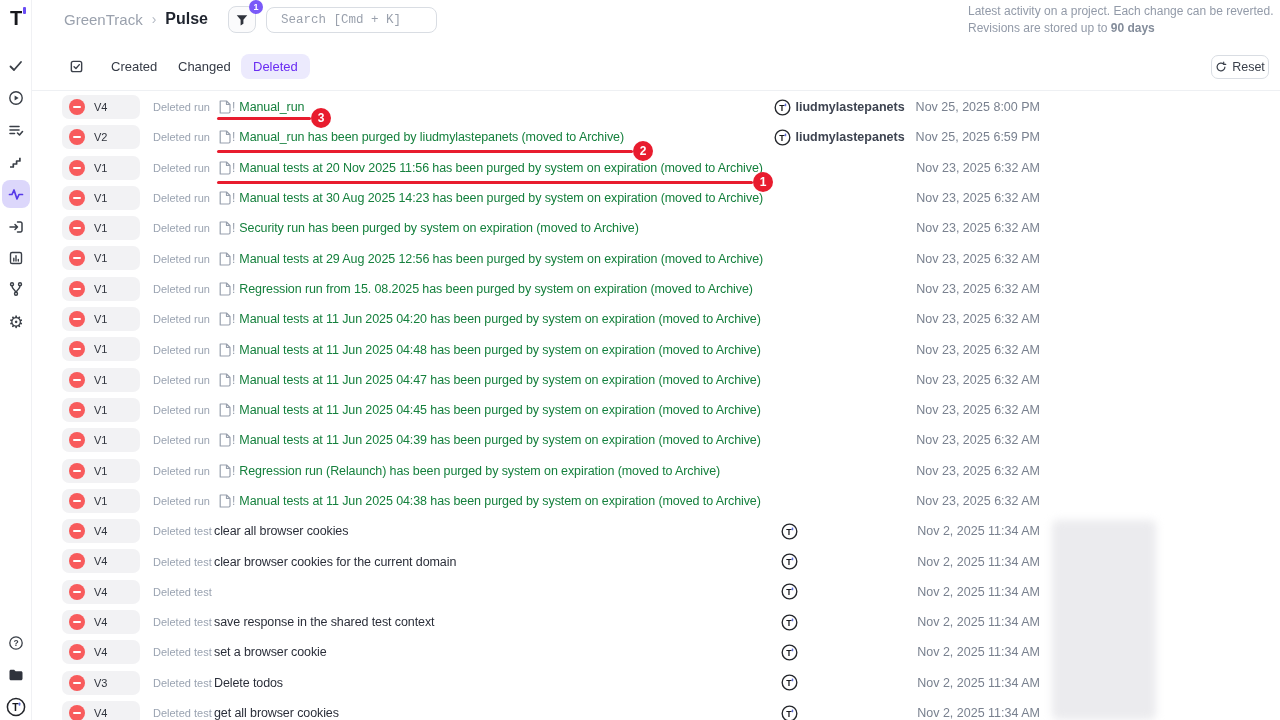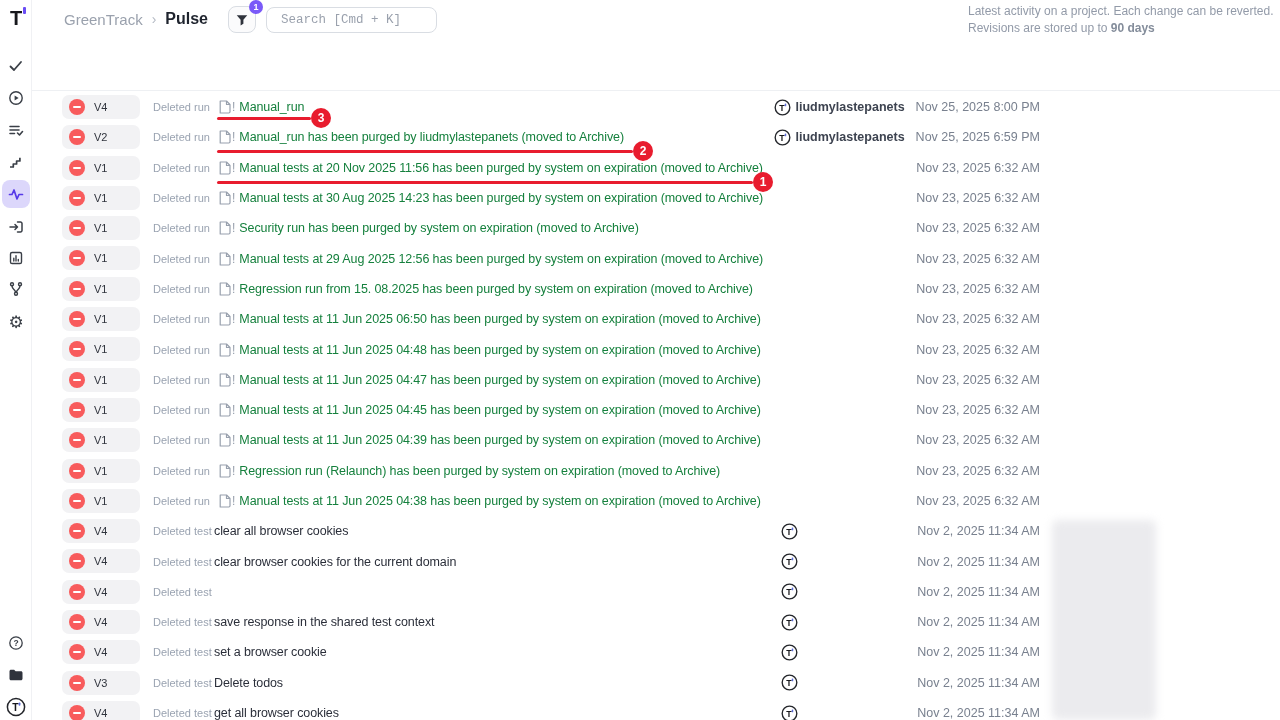--- a/index.html
+++ b/index.html
@@ -173,20 +173,38 @@
         <path d="M10.4 10.4l3.2 3.2"></path>
       </svg>
     <input type="text" placeholder="Search [Cmd + K]" style="">
   </div>
 
   <div id="info-block">
     <div>Latest activity on a project. Each change can be reverted.</div>
     <div><span>Revisions are stored up to </span><b>90 days</b></div>
   </div>
 
+  <div id="tabs-row">
+    <span id="selectall-ic">
+      <svg width="15" height="15" viewBox="0 0 16 16" fill="none" stroke="#3c414b" stroke-width="1.5" stroke-linecap="round" stroke-linejoin="round">
+          <rect x="2.5" y="2.5" width="11" height="11" rx="2"></rect>
+          <path d="M5.4 8.2l2 2L11 6"></path>
+        </svg>
+    </span>
+    <div class="tab" id="tab-created">Created</div>
+    <div class="tab" id="tab-changed">Changed</div>
+    <div class="tab" id="tab-deleted">Deleted</div>
+    <div id="reset-btn">
+      <svg width="12" height="12" viewBox="0 0 16 16" fill="none" stroke="#3a404b" stroke-width="1.6" stroke-linecap="round" stroke-linejoin="round">
+          <path d="M13.2 8A5.2 5.2 0 1 1 11.6 4.2"></path>
+          <path d="M11.6 1.6v2.8h2.8"></path>
+        </svg>
+      <span>Reset</span>
+    </div>
+  </div>
   <div id="header-divider"></div>
 
   <div id="rows">
       <div class="row">
         <div class="badge">
           <span class="minus-ic"></span>
           <span class="ver">V4</span>
         </div>
         <span class="action">Deleted run</span>
         <div class="content run">
@@ -342,21 +360,21 @@
         </div>
         <span class="action">Deleted run</span>
         <div class="content run">
           <span class="doc-wrap">
             <svg width="12" height="14" viewBox="0 0 12 14" fill="none" stroke="#98a0ad" stroke-width="1.2" stroke-linejoin="round">
               <path d="M1.2 1h6.3L11 4.5v7.3a1.2 1.2 0 0 1-1.2 1.2H1.2z"></path>
               <path d="M7.5 1v3.5H11"></path>
             </svg>
             <span>!</span>
           </span>
-          <span class="title run">Manual tests at 11 Jun 2025 06:50 has been purged by system on expiration (moved to Archive)</span>
+          <span class="title run">Manual tests at 11 Jun 2025 04:20 has been purged by system on expiration (moved to Archive)</span>
         </div>
         <div class="right">
           <span class="ts">Nov 23, 2025 6:32 AM</span>
         </div>
       </div>
       <div class="row">
         <div class="badge">
           <span class="minus-ic"></span>
           <span class="ver">V1</span>
         </div>

